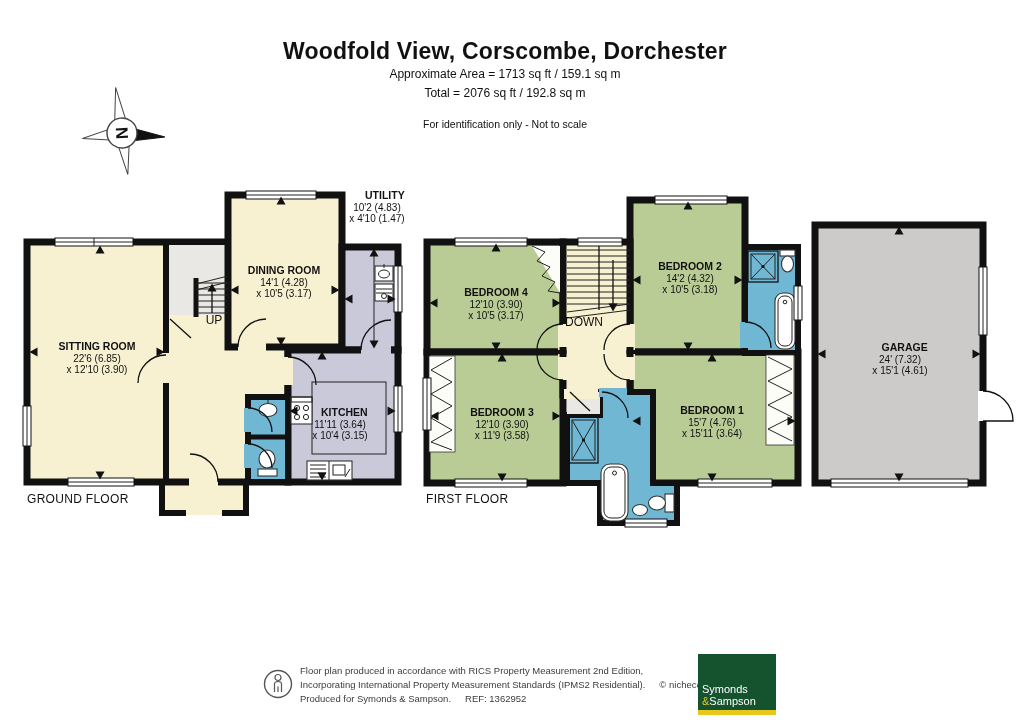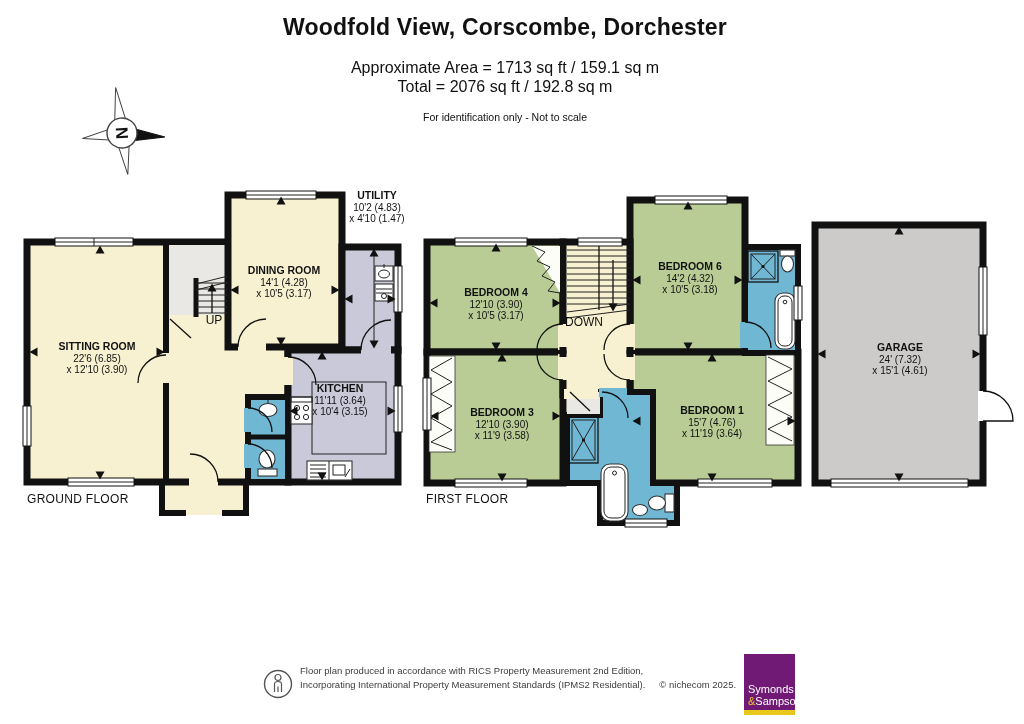--- a/index.html
+++ b/index.html
@@ -1,44 +1,44 @@
 <!DOCTYPE html>
 <html><head>
 <meta charset="utf-8">
 <style>
   html,body{margin:0;padding:0;background:#fff;}
   .page{position:relative;width:1024px;height:724px;background:#ffffff;overflow:hidden;
         font-family:"Liberation Sans", sans-serif;color:#111;}
   
   .header{position:absolute;top:14px;left:0;width:1010px;text-align:center;}
-  .title{font-size:23px;font-weight:bold;letter-spacing:.2px;}
-  .area{font-size:16px;margin-top:17px;line-height:19px;}
+  .title{font-size:23px;font-weight:bold;letter-spacing:.2px;margin-top:24px;}
+  .area{font-size:12px;margin-top:0;line-height:19px;}
   .disclaimer{font-size:10.5px;margin-top:15px;}
   
   svg.plan{position:absolute;left:0;top:0;}
   .cream{fill:#f8f1d1}.green{fill:#b9cc95}.lav{fill:#c9c9da}.blue{fill:#6fb7d2}
   .graydk{fill:#cccbc9}.lgray{fill:#e9e8e4}.inner{fill:#d9d9e6}
   .w7{stroke:#111;stroke-width:7}.w6{stroke:#111;stroke-width:6}.w5{stroke:#111;stroke-width:5;fill:none}
   .t1{stroke:#222;stroke-width:1;fill:none}
   .t12{stroke:#111;stroke-width:1.3;fill:none}
   .fix{fill:#fff;stroke:#333;stroke-width:1.1}
   .win{fill:#fff;stroke:#111;stroke-width:1}
   .arr{fill:#111}
   
   .rlabel{position:absolute;transform:translate(-50%,-50%);text-align:center;white-space:nowrap;line-height:11.5px;}
-  .rname{font-size:10.5px;font-weight:bold;}
+  .rname{font-size:10.5px;font-weight:bold;text-align:right;}
   .rdim{font-size:10px;}
   .flabel{position:absolute;font-size:12px;font-weight:normal;letter-spacing:.3px;}
   .slabel{position:absolute;transform:translate(-50%,-50%);font-size:12px;font-weight:normal;}
   
   .ftext{position:absolute;left:300px;top:664px;font-size:9.5px;color:#3c3c3c;line-height:14px;}
   .copy{margin-left:14px;}
   .ref{margin-left:14px;}
-  .logo{position:absolute;left:698px;top:654px;width:51px;height:56px;background:#701a75;
-        border-bottom:5px solid #e8c71d;box-sizing:content-box;margin-left:46px;}
+  .logo{position:absolute;left:698px;top:654px;width:78px;height:56px;background:#14532d;
+        border-bottom:5px solid #e8c71d;box-sizing:content-box;}
   .logo-text{position:absolute;left:4px;bottom:3px;color:#fff;font-size:11px;line-height:12px;}
   .logo-amp{color:#e8c71d;}
   .picon{position:absolute;left:262px;top:667px;}
 </style>
 </head>
 <body>
 
 <div class="page">
 
   <div class="header">
@@ -331,44 +331,44 @@
   <div class="rlabel" style="left:284px;top:282px">
     <div class="rname">DINING ROOM</div>
     <div class="rdim">14'1 (4.28)</div>
     <div class="rdim">x 10'5 (3.17)</div>
   </div>
   <div class="rlabel" style="left:377px;top:207px">
     <div class="rname">UTILITY</div>
     <div class="rdim">10'2 (4.83)</div>
     <div class="rdim">x 4'10 (1.47)</div>
   </div>
-  <div class="rlabel" style="left:340px;top:400px">
+  <div class="rlabel" style="left:340px;top:424px">
     <div class="rname">KITCHEN</div>
     <div class="rdim">11'11 (3.64)</div>
     <div class="rdim">x 10'4 (3.15)</div>
   </div>
   <div class="rlabel" style="left:496px;top:304px">
     <div class="rname">BEDROOM 4</div>
     <div class="rdim">12'10 (3.90)</div>
     <div class="rdim">x 10'5 (3.17)</div>
   </div>
   <div class="rlabel" style="left:502px;top:424px">
     <div class="rname">BEDROOM 3</div>
     <div class="rdim">12'10 (3.90)</div>
     <div class="rdim">x 11'9 (3.58)</div>
   </div>
   <div class="rlabel" style="left:690px;top:278px">
-    <div class="rname">BEDROOM 6</div>
+    <div class="rname">BEDROOM 2</div>
     <div class="rdim">14'2 (4.32)</div>
     <div class="rdim">x 10'5 (3.18)</div>
   </div>
   <div class="rlabel" style="left:712px;top:422px">
     <div class="rname">BEDROOM 1</div>
     <div class="rdim">15'7 (4.76)</div>
-    <div class="rdim">x 11'19 (3.64)</div>
+    <div class="rdim">x 15'11 (3.64)</div>
   </div>
   <div class="rlabel" style="left:900px;top:359px">
     <div class="rname">GARAGE</div>
     <div class="rdim">24' (7.32)</div>
     <div class="rdim">x 15'1 (4.61)</div>
   </div>
 
   <div class="slabel" style="left:214px;top:320px">UP</div>
   <div class="slabel" style="left:584px;top:322px">DOWN</div>
 
@@ -379,20 +379,23 @@
     <circle cx="0" cy="0" r="13.5" fill="none" stroke="#555" stroke-width="1.4"></circle>
     <circle cx="0" cy="-6.5" r="3" fill="none" stroke="#555" stroke-width="1.2"></circle>
     <path d="M-3.5,8 V0 Q-3.5,-2.5 0,-2.5 Q3.5,-2.5 3.5,0 V8" fill="none" stroke="#555" stroke-width="1.2"></path>
     <path d="M0,2.5 V8" fill="none" stroke="#555" stroke-width="1.2"></path>
   </svg>
   <div class="ftext">
     <div>Floor plan produced in accordance with RICS Property Measurement 2nd Edition,</div>
     <div>
       <span>Incorporating International Property Measurement Standards (IPMS2 Residential).</span><span class="copy">© nichecom 2025.</span>
     </div>
+    <div>
+      <span>Produced for Symonds &amp; Sampson.</span><span class="ref">REF:  1362952</span>
+    </div>
   </div>
   <div class="logo">
     <div class="logo-text">
       <div>Symonds</div>
       <div><span class="logo-amp">&amp;</span><span>Sampson</span></div>
     </div>
   </div>
 
 </div>
 

